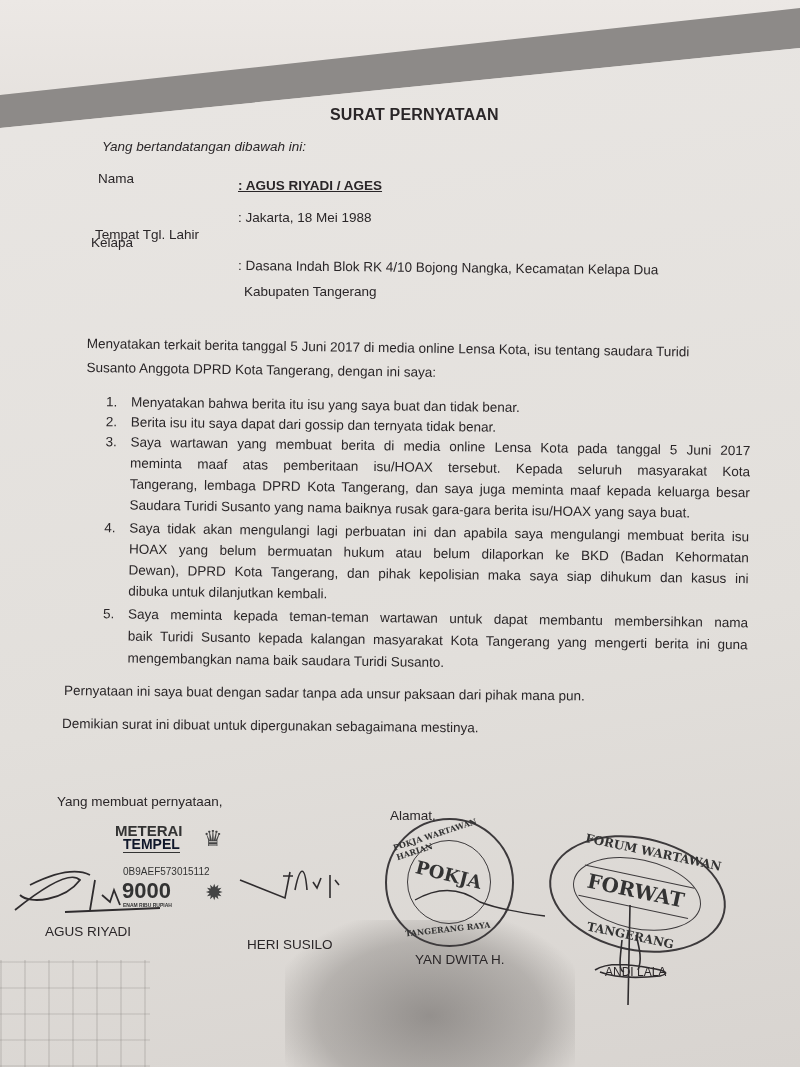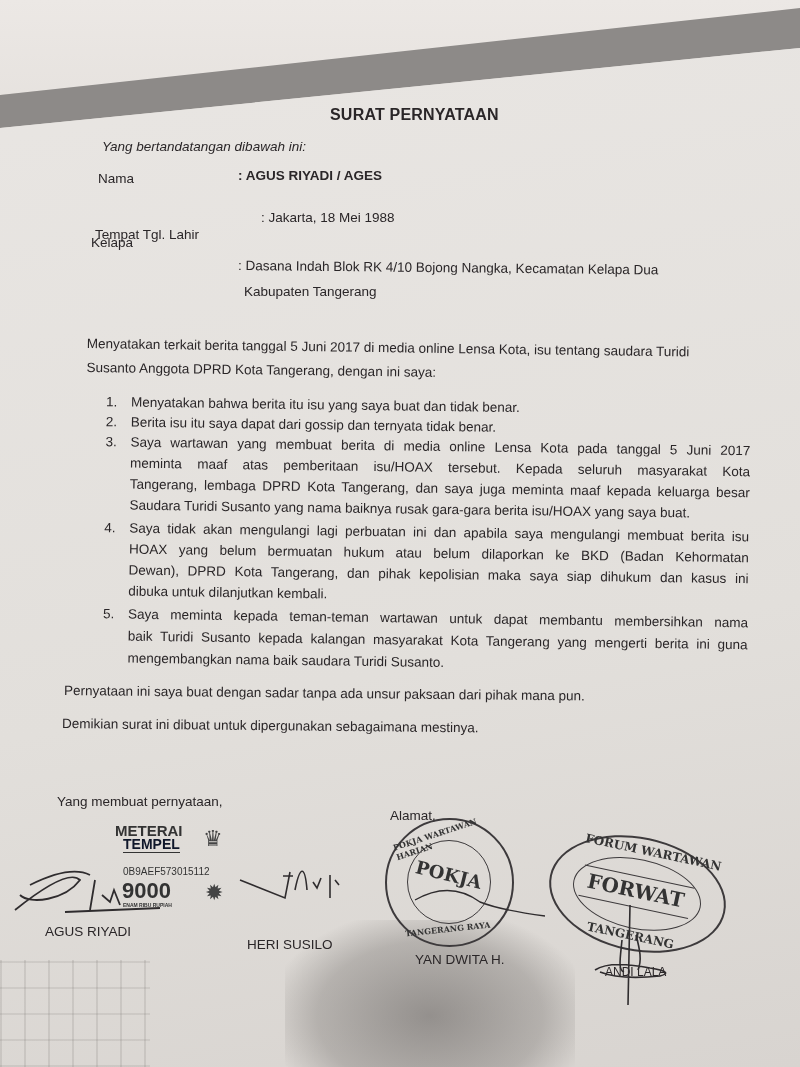--- a/index.html
+++ b/index.html
@@ -34,23 +34,23 @@
 <div class="top-sheet"></div>
 <div class="shadow-band"></div>
 <div class="page"></div>
 <div class="left-grid"></div>
 <div class="hand-shadow"></div>
 
 <div class="title">SURAT PERNYATAAN</div>
 <div class="t" style="left:102px;top:139px;font-style:italic;">Yang bertandatangan dibawah ini:</div>
 
 <div class="t" style="left:98px;top:171px;">Nama</div>
-<div class="t b" style="left:238px;top:168px;">: AGUS RIYADI / AGES</div>
+<div class="t b" style="left:238px;top:178px;text-decoration:underline;">: AGUS RIYADI / AGES</div>
 <div class="t" style="left:95px;top:203px;margin-top:24px;">Tempat Tgl. Lahir</div>
-<div class="t" style="left:238px;top:210px;margin-left:23px;">: Jakarta, 18 Mei 1988</div>
+<div class="t" style="left:238px;top:210px;">: Jakarta, 18 Mei 1988</div>
 <div class="t" style="left:91px;top:235px;">Kelapa</div>
 <div class="t" style="left:238px;top:258px;transform:rotate(.6deg);transform-origin:left;">: Dasana Indah Blok RK 4/10 Bojong Nangka, Kecamatan Kelapa Dua</div>
 <div class="t" style="left:244px;top:284px;">Kabupaten Tangerang</div>
 
 <div style="position:absolute;left:87px;top:332px;width:692px;transform:rotate(.8deg);transform-origin:left top;">
   <div class="t" style="position:relative;line-height:24px;">Menyatakan terkait berita tanggal 5 Juni 2017 di media online Lensa Kota, isu tentang saudara Turidi</div>
   <div class="t" style="position:relative;line-height:24px;">Susanto Anggota DPRD Kota Tangerang, dengan ini saya:</div>
 
   <div style="position:relative;margin-top:14px;">
     <div style="position:relative;height:20px;">

